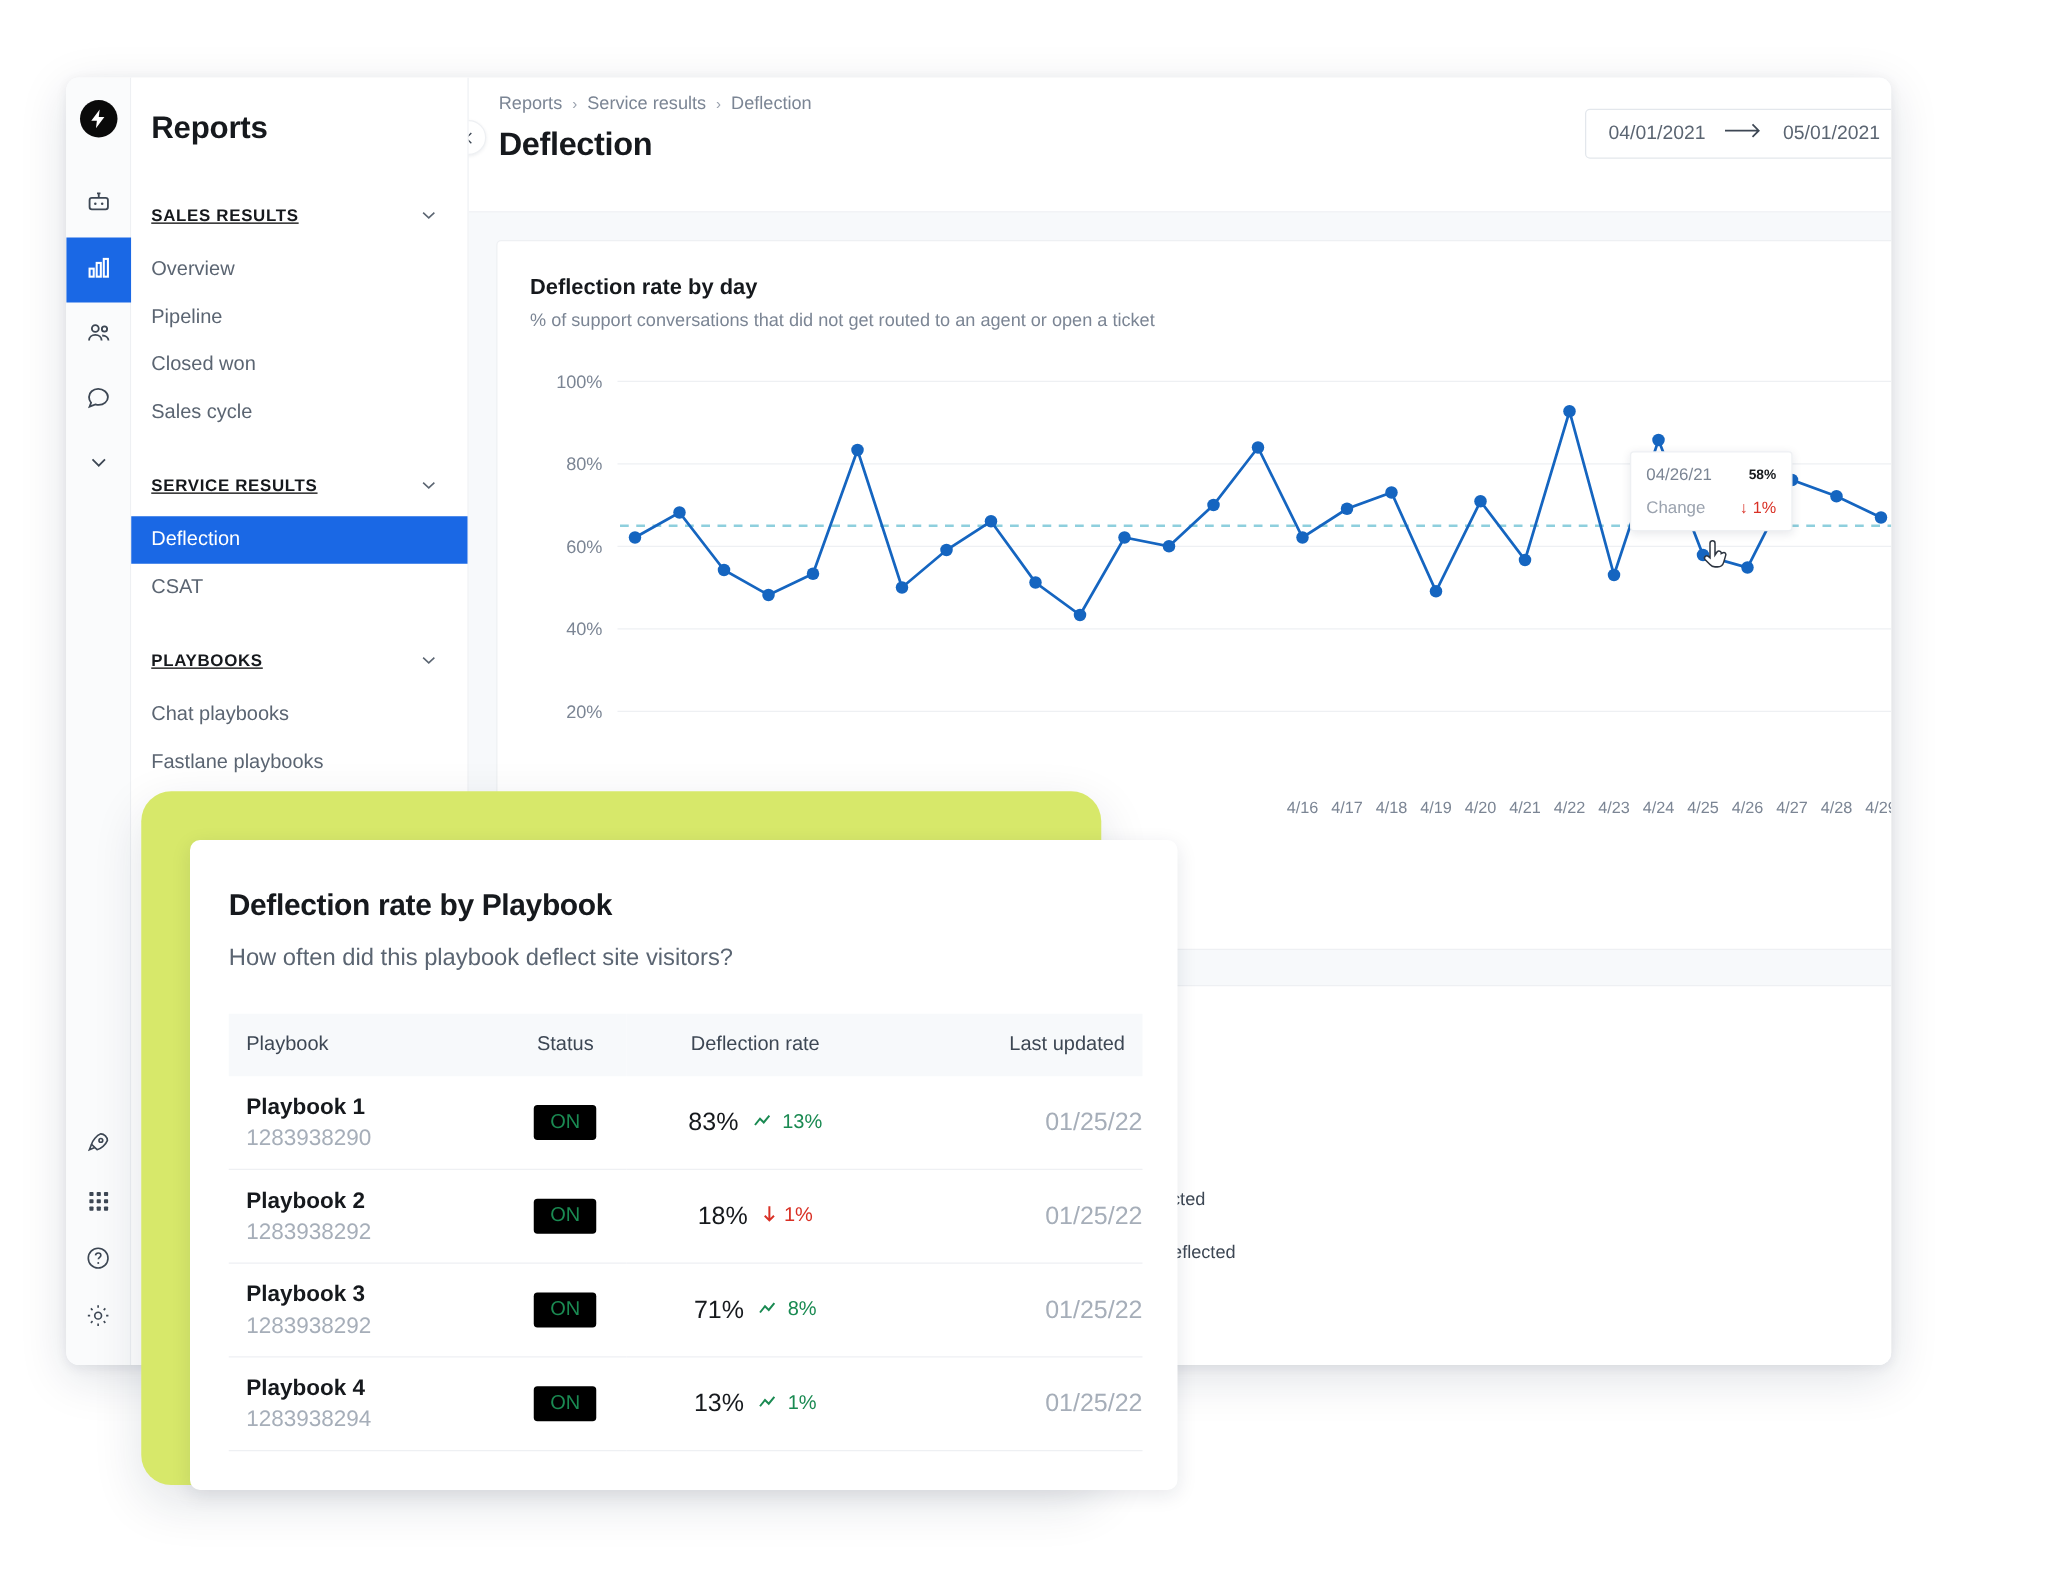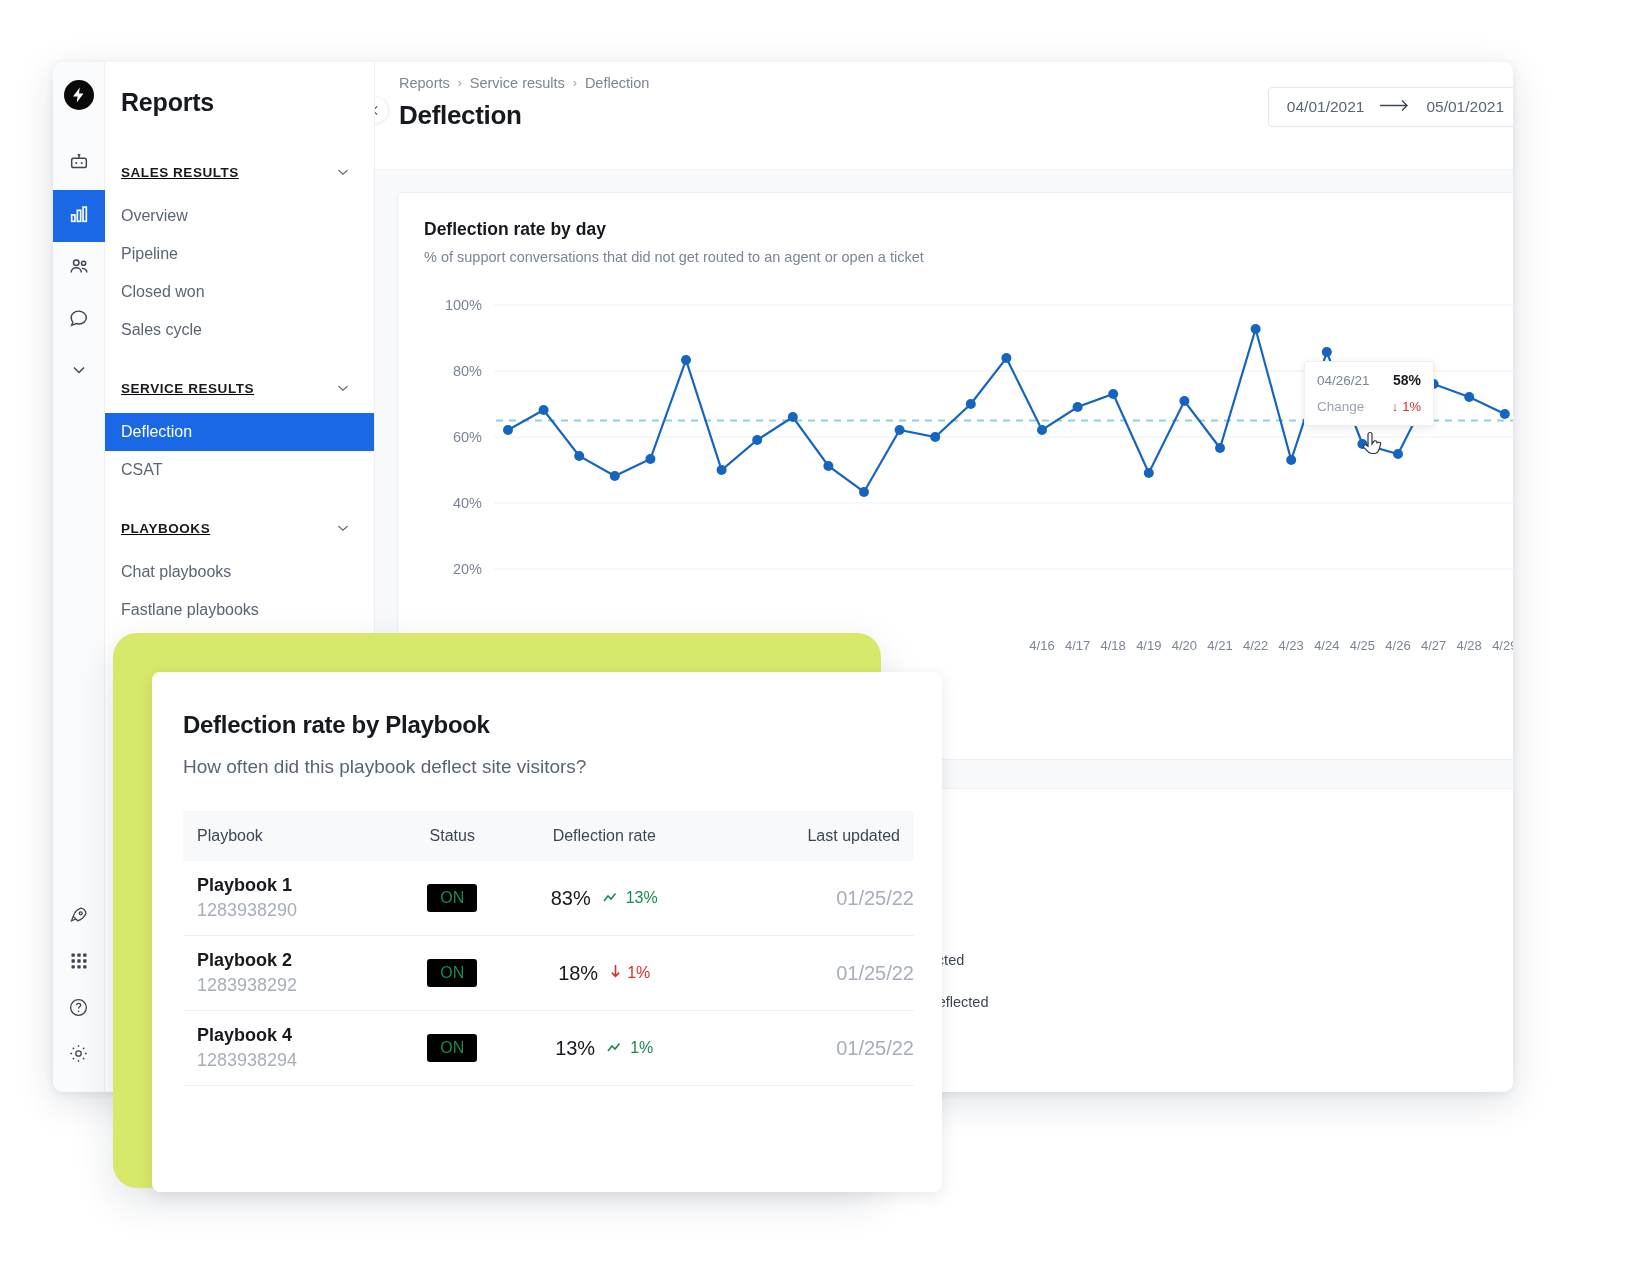--- a/index.html
+++ b/index.html
@@ -111,21 +111,21 @@
 
   
   .tooltip {
     position: absolute; left: 880px; top: 78px; width: 130px;
     background: #ffffff; border: 1px solid #eef0f3; border-radius: 3px;
     box-shadow: 0 2px 8px rgba(18,32,60,.10);
     padding: 10px 12px 11px 12px; z-index: 5;
   }
   .tt-row { display:flex; align-items:center; justify-content: space-between; }
   .tt-date { font-size: 13.5px; color: #7b8594; }
-  .tt-val { font-size: 14px; color: #16191d; font-weight: 700; }
+  .tt-val { font-size: 11px; color: #16191d; font-weight: 700; }
   .tt-row2 { margin-top: 11px; gap: 12px; }
   .tt-change { font-size: 13.5px; color: #9aa2ae; }
   .tt-delta { font-size: 13px; color: #d93025; display:flex; align-items:center; gap:4px; }
 
   .cursor-hand { position: absolute; left: 938px; top: 148px; z-index: 7; }
 
   
   .card2 { margin-top: 28px; }
   .donut-area { display: flex; align-items: center; padding: 30px 0 34px 0; }
   .donut-holder { position: relative; width: 270px; height: 206px; margin-left: 30px; }
@@ -551,20 +551,43 @@
                         <path d="M5.5 1v11M1.8 8.6l3.7 3.7 3.7-3.7"></path>
                       </svg>
                   </span>
                   <span>1%</span>
                 </span>
               </div>
             </td>
             <td class="updated">01/25/22</td>
           </tr>
 
+          <tr>
+            <td>
+              <div class="pb-name">Playbook 3</div>
+              <div class="pb-id">1283938292</div>
+            </td>
+            <td class="c">
+              <span class="status-pill">ON</span>
+            </td>
+            <td class="c">
+              <div class="rate-cell">
+                <span class="rate-val">71%</span>
+                <span class="delta up">
+                  <span>
+                    <svg width="17" height="11" viewBox="0 0 17 11" fill="none" stroke="currentColor" stroke-width="1.6">
+                        <path d="M1 9l4-5 3 3 4.5-5.5"></path>
+                      </svg>
+                  </span>
+                  <span>8%</span>
+                </span>
+              </div>
+            </td>
+            <td class="updated">01/25/22</td>
+          </tr>
 
           <tr>
             <td>
               <div class="pb-name">Playbook 4</div>
               <div class="pb-id">1283938294</div>
             </td>
             <td class="c">
               <span class="status-pill">ON</span>
             </td>
             <td class="c">

